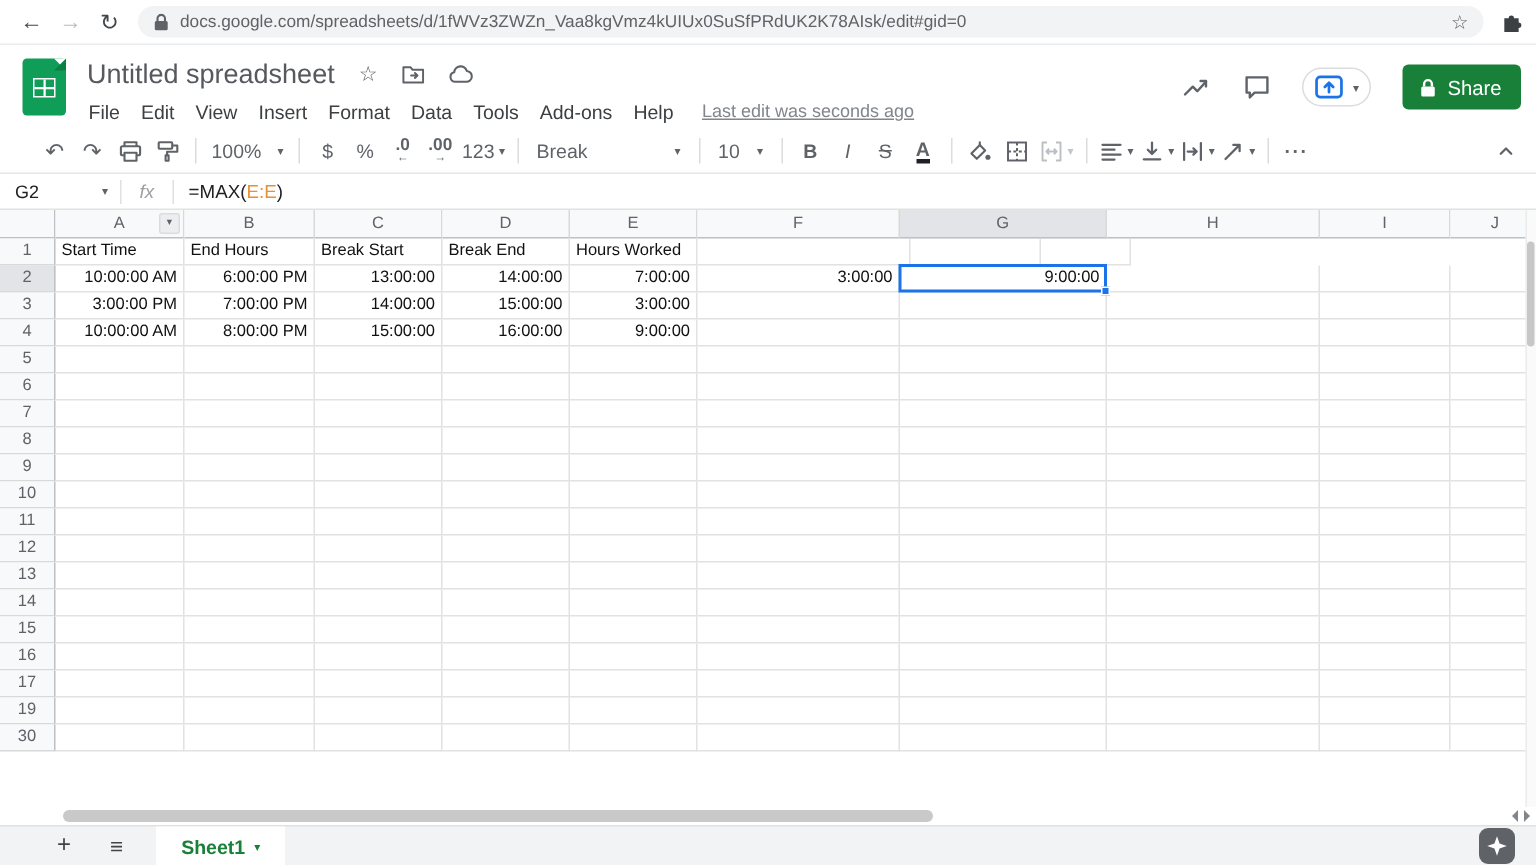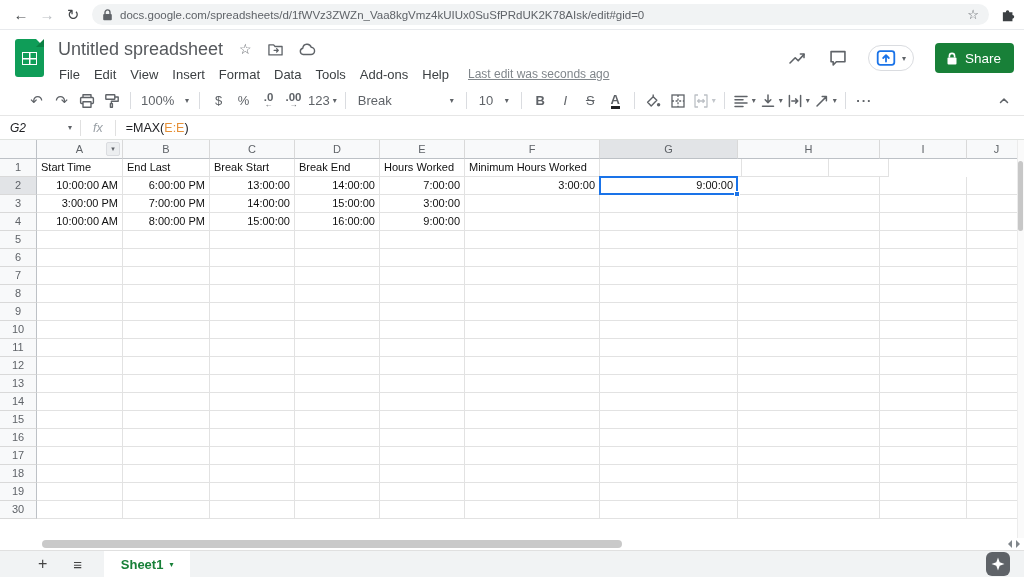--- a/index.html
+++ b/index.html
@@ -68,21 +68,21 @@
   .b-color { font-weight:bold; border-bottom:3px solid #202124; line-height:13px; }
   .tb.disabled, .tb.disabled svg { cursor:default; }
   #more-dots { letter-spacing:1px; font-weight:bold; }
   #tb-spacer { flex:1; }
   #collapse-btn { margin-right:8px; }
 
   
   #formulabar { position:absolute; top:116px; left:0; width:1024px; height:24px; background:#fff;
                 border-bottom:1px solid #e0e3e0; display:flex; align-items:center; }
   #namebox { width:80px; flex:none; display:flex; align-items:center; justify-content:space-between;
-             padding:0 8px 0 10px; cursor:pointer;font-style:italic; }
+             padding:0 8px 0 10px; cursor:pointer; }
   #namebox span:first-child { font-size:12px; color:#202124; }
   .fsep { width:1px; height:16px; background:#e0e0e0; flex:none; }
   #fx { font-size:12.5px; font-style:italic; color:#9aa0a6; padding:0 12px; flex:none; }
   #formula-input { font-size:12.5px; color:#202124; padding-left:10px; flex:1; cursor:text; white-space:nowrap; }
   #formula-range { color:#e69138; }
 
   
   #grid { position:absolute; top:140px; left:0; width:1024px; height:398px; overflow:hidden;
           font-size:11px; background:#fff; }
   .hrow { display:flex; height:19px; }
@@ -353,25 +353,24 @@
         <div class="ghead" style="width: 85px;">E</div>
         <div class="ghead" style="width: 135px;">F</div>
         <div class="ghead hl" style="width: 138px;">G</div>
         <div class="ghead" style="width: 142px;">H</div>
         <div class="ghead" style="width: 87px;">I</div>
         <div class="ghead" style="width: 60px;">J</div>
       </div>
       <div class="grow">
         <div class="grhead">1</div>
         <div class="gcell tl" style="width: 86px;"><span>Start Time</span></div>
-        <div class="gcell tl" style="width: 87px;"><span>End Last</span></div>
+        <div class="gcell tl" style="width: 87px;"><span>End Hours</span></div>
         <div class="gcell tl" style="width: 85px;"><span>Break Start</span></div>
         <div class="gcell tl" style="width: 85px;"><span>Break End</span></div>
         <div class="gcell tl" style="width: 85px;"><span>Hours Worked</span></div>
-        <div class="gcell tl" style="width: 135px;"><span>Minimum Hours Worked</span></div>
         <div class="gcell" style="width: 142px;"></div>
         <div class="gcell" style="width: 87px;"></div>
         <div class="gcell" style="width: 60px;"></div>
       </div>
       <div class="grow">
         <div class="grhead hl">2</div>
         <div class="gcell tr" style="width: 86px;"><span>10:00:00 AM</span></div>
         <div class="gcell tr" style="width: 87px;"><span>6:00:00 PM</span></div>
         <div class="gcell tr" style="width: 85px;"><span>13:00:00</span></div>
         <div class="gcell tr" style="width: 85px;"><span>14:00:00</span></div>
@@ -573,33 +572,20 @@
         <div class="gcell" style="width: 85px;"></div>
         <div class="gcell" style="width: 85px;"></div>
         <div class="gcell" style="width: 85px;"></div>
         <div class="gcell" style="width: 135px;"></div>
         <div class="gcell" style="width: 138px;"></div>
         <div class="gcell" style="width: 142px;"></div>
         <div class="gcell" style="width: 87px;"></div>
         <div class="gcell" style="width: 60px;"></div>
       </div>
       <div class="grow">
-        <div class="grhead">18</div>
-        <div class="gcell" style="width: 86px;"></div>
-        <div class="gcell" style="width: 87px;"></div>
-        <div class="gcell" style="width: 85px;"></div>
-        <div class="gcell" style="width: 85px;"></div>
-        <div class="gcell" style="width: 85px;"></div>
-        <div class="gcell" style="width: 135px;"></div>
-        <div class="gcell" style="width: 138px;"></div>
-        <div class="gcell" style="width: 142px;"></div>
-        <div class="gcell" style="width: 87px;"></div>
-        <div class="gcell" style="width: 60px;"></div>
-      </div>
-      <div class="grow">
         <div class="grhead">19</div>
         <div class="gcell" style="width: 86px;"></div>
         <div class="gcell" style="width: 87px;"></div>
         <div class="gcell" style="width: 85px;"></div>
         <div class="gcell" style="width: 85px;"></div>
         <div class="gcell" style="width: 85px;"></div>
         <div class="gcell" style="width: 135px;"></div>
         <div class="gcell" style="width: 138px;"></div>
         <div class="gcell" style="width: 142px;"></div>
         <div class="gcell" style="width: 87px;"></div>

